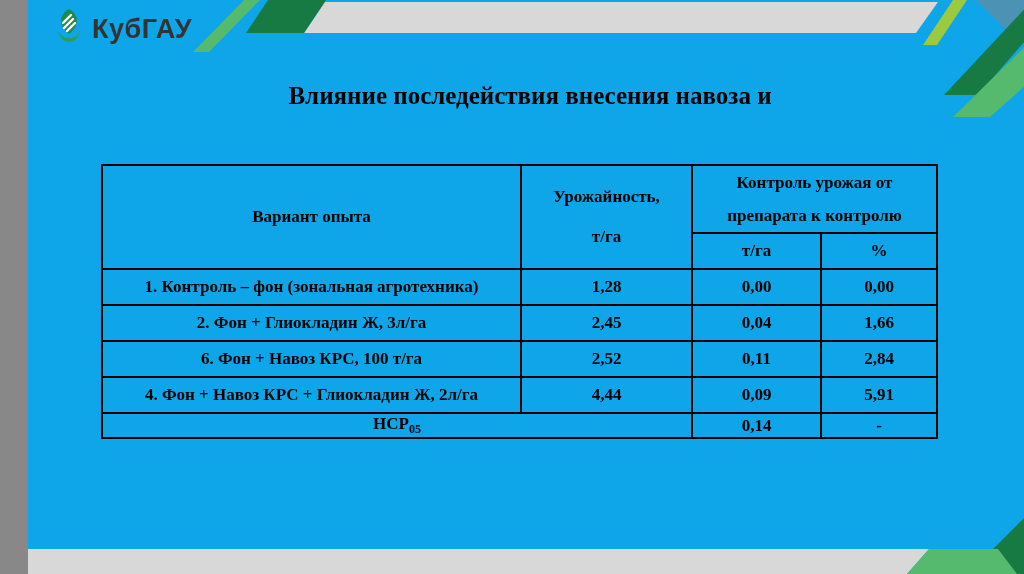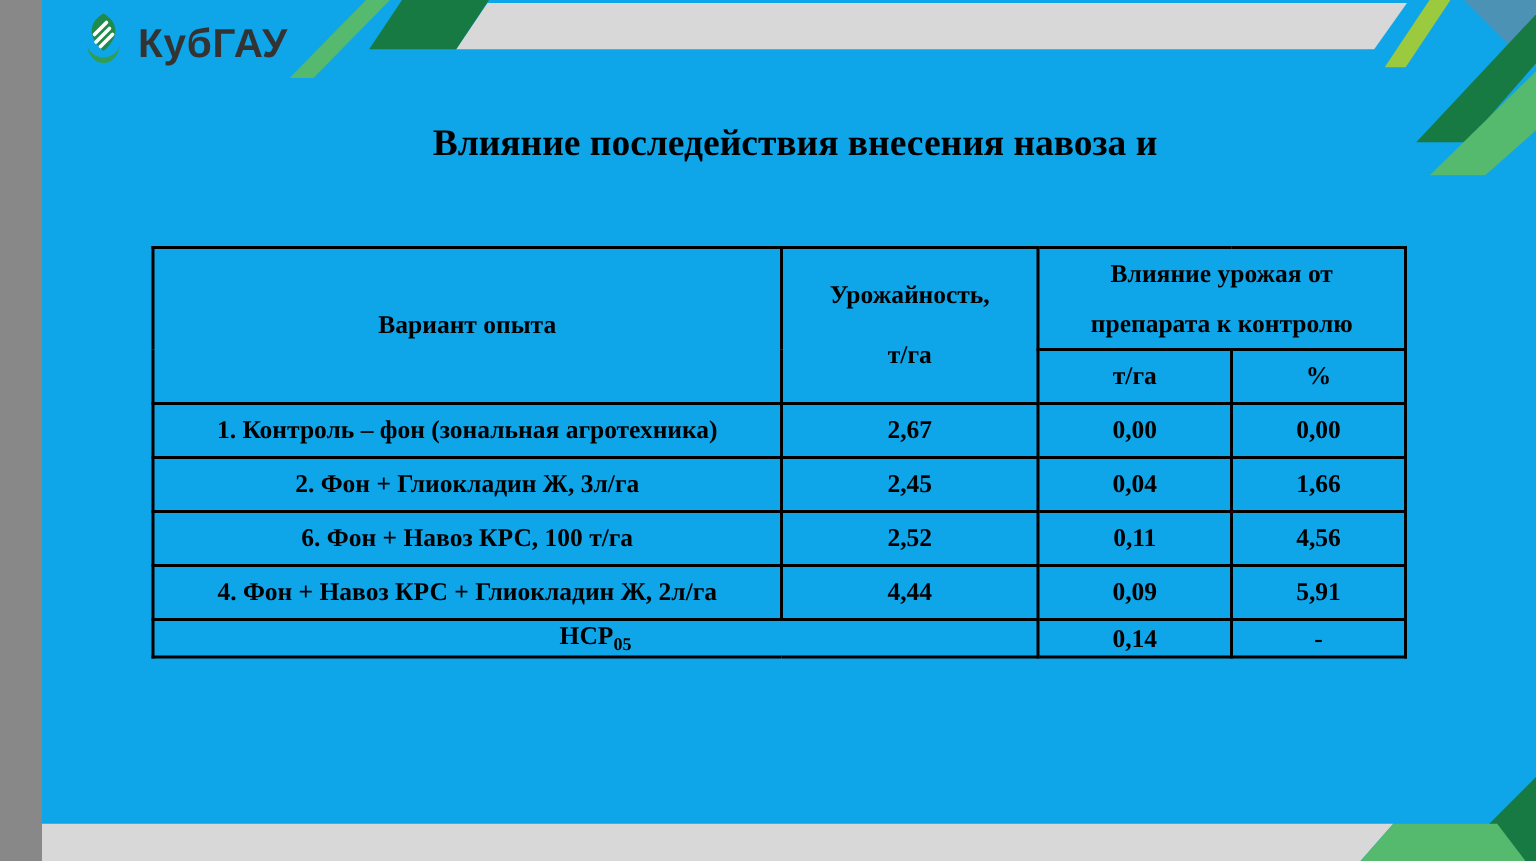--- a/index.html
+++ b/index.html
@@ -101,46 +101,46 @@
         <col class="c4">
       </colgroup>
     <tbody>
       <tr class="hdr-top">
         <th class="variant-hdr" rowspan="2">Вариант опыта</th>
         <th class="yield-hdr" rowspan="2">
           <div>Урожайность,</div>
           <div>т/га</div>
         </th>
         <th class="gain-hdr" colspan="2">
-          <div>Влияние урожая от</div>
+          <div>Контроль урожая от</div>
           <div>препарата к контролю</div>
         </th>
       </tr>
       <tr class="hdr-sub">
         <th>т/га</th>
         <th>%</th>
       </tr>
 
       <tr class="data-row">
         <td class="label-cell">1. Контроль – фон (зональная агротехника)</td>
-        <td>2,67</td>
+        <td>1,28</td>
         <td>0,00</td>
         <td>0,00</td>
       </tr>
       <tr class="data-row">
         <td class="label-cell">2. Фон + Глиокладин Ж, 3л/га</td>
         <td>2,45</td>
         <td>0,04</td>
         <td>1,66</td>
       </tr>
       <tr class="data-row">
         <td class="label-cell">6. Фон + Навоз КРС, 100 т/га</td>
         <td>2,52</td>
         <td>0,11</td>
-        <td>4,56</td>
+        <td>2,84</td>
       </tr>
       <tr class="data-row">
         <td class="label-cell">4. Фон + Навоз КРС + Глиокладин Ж, 2л/га</td>
         <td>4,44</td>
         <td>0,09</td>
         <td>5,91</td>
       </tr>
 
       <tr class="footer-row">
         <td class="hcp-cell" colspan="2"><span>НСР</span><sub>05</sub></td>

